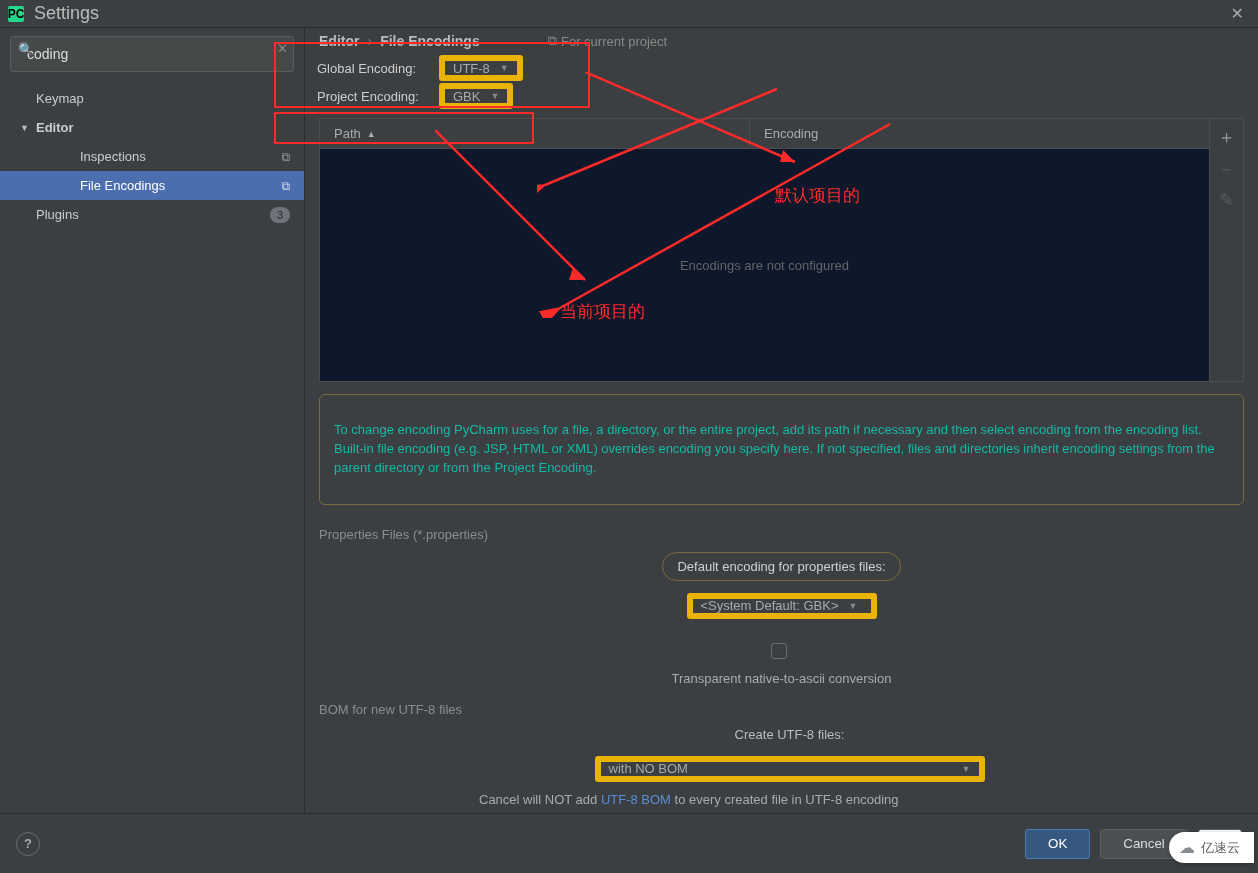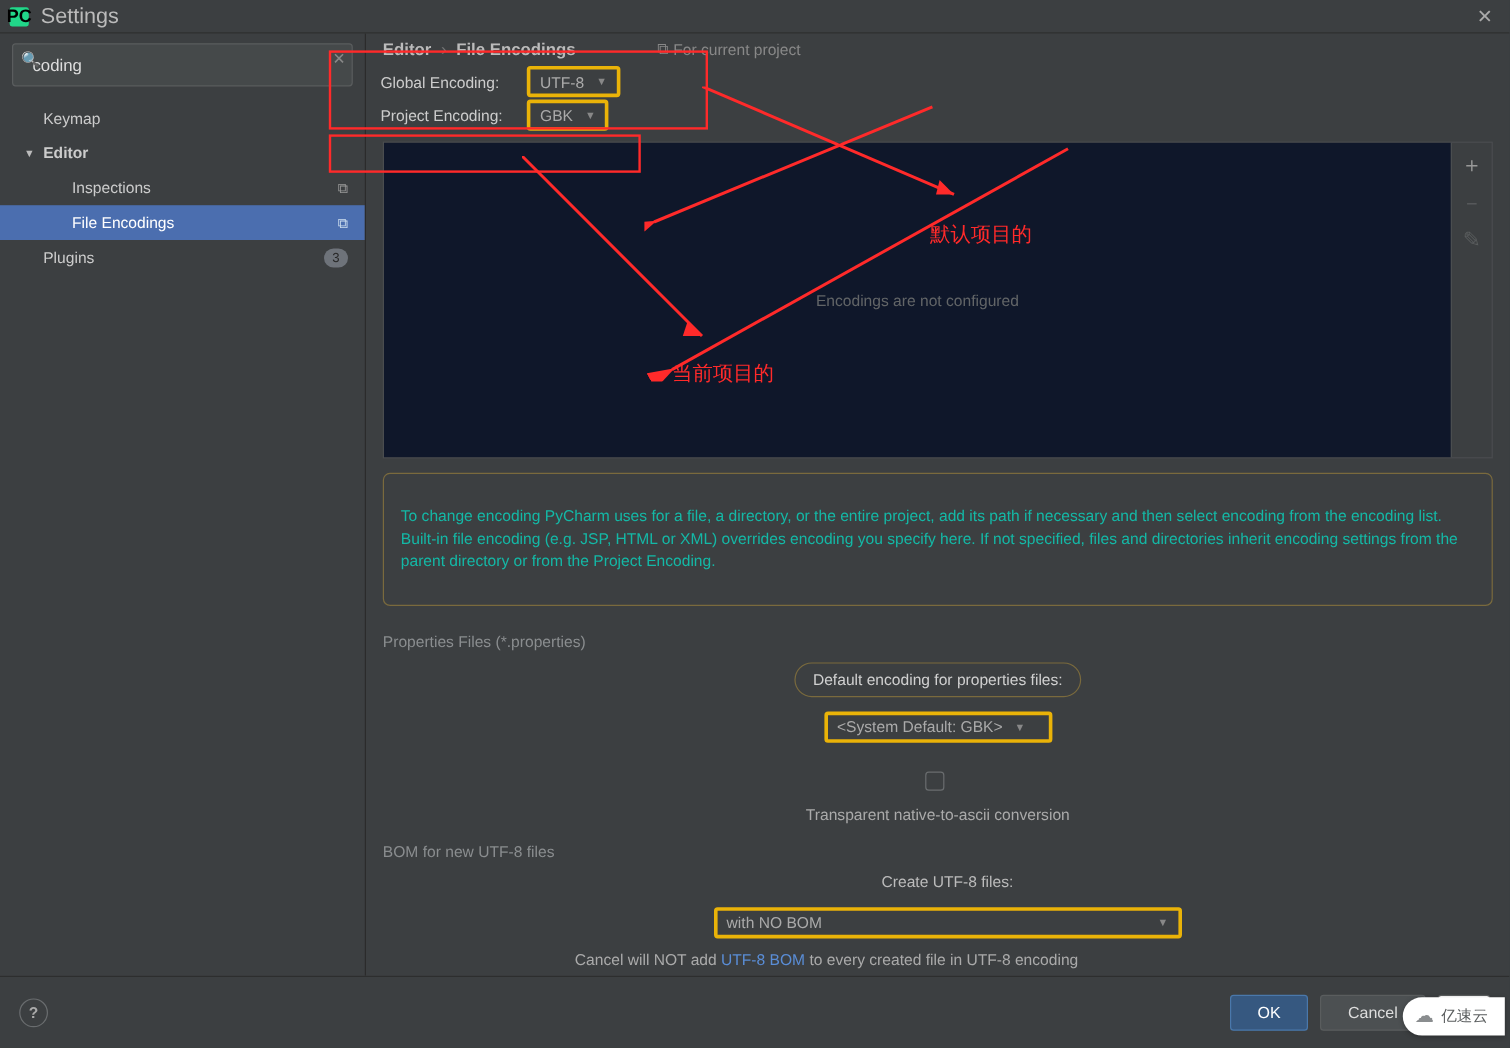--- a/index.html
+++ b/index.html
@@ -15,34 +15,34 @@
 .sidebar { width: 305px; background: #3c3f41; border-right: 1px solid #2b2b2b; display:flex; flex-direction:column; }
 .search-row { padding: 8px 10px; }
 .search-box { position: relative; }
 .search-box input { width: 100%; height: 36px; background: #45494a; border: 1px solid #5a5d5e; border-radius: 3px; padding: 0 24px 0 16px; color: #ddd; font-size: 14px; outline:none; }
 .search-box .mag { position: absolute; left: 8px; top: 6px; color: #888; font-size: 13px; }
 .search-box .clear { position: absolute; right: 6px; top: 5px; color: #888; font-size: 13px; cursor:pointer; }
 
 .tree { flex: 1; overflow: auto; padding-top: 4px; }
 .tree-row { display:flex; align-items:center; height: 29px; padding-left: 20px; cursor:pointer; color:#ccc; position:relative; }
 .tree-row.level2 { padding-left: 20px; }
-.tree-row.level3 { padding-left: 60px; justify-content: flex-end; }
+.tree-row.level3 { padding-left: 80px; justify-content: flex-end; }
 .tree-row .label { flex:1; }
 .tree-row.selected { background: #4b6eaf; color: #fff; }
 .tree-row .chev { margin-right: 6px; color:#bbb; font-size:9px; width:10px; display:inline-block; }
 .tree-row .tail-icon { margin-right: 14px; color: #999; font-size: 12px; }
 .badge { background: #6e737a; color:#272727; border-radius: 8px; padding: 0 7px; font-size: 11px; line-height:16px; margin-right:14px; }
 
 .main { flex:1; background:#3c3f41; display:flex; flex-direction:column; position:relative; }
 .breadcrumb-row { height: 36px; display:flex; align-items:center; padding: 0 14px; gap: 8px; color:#bbb; font-size: 14px; font-weight:600; }
 .breadcrumb-row .sep { color:#777; font-weight:normal; }
 .breadcrumb-row .project-scope { margin-left: 60px; color:#888; font-weight: normal; font-size: 13px; display:flex; align-items:center; gap:4px;}
 .enc-row { display:flex; align-items:center; height: 38px; padding-left: 6px; gap: 12px; }
 .enc-row .lbl { color:#ccc; min-width: 116px; padding: 4px 6px; }
-.select { display:inline-flex; align-items:center; background:#3c3f41; border:3px solid #eab308; border-radius:3px; height:26px; padding: 0 8px; gap: 10px; color:#aaa; cursor:pointer; }
+.select { display:inline-flex; align-items:center; background:#3c3f41; border:6px solid #eab308; border-radius:3px; height:26px; padding: 0 8px; gap: 10px; color:#aaa; cursor:pointer; }
 .select .tri { color:#888; font-size:9px; }
 
 .table-wrap { margin: 8px 14px 0 14px; border: 1px solid #4a4d4f; height: 360px; display:flex; position:relative; }
 .table-body { flex:1; display:flex; flex-direction:column; }
 .table-head { height:30px; background:#3c3f41; border-bottom:1px solid #4a4d4f; display:flex; }
 .th { padding: 6px 14px; color:#aaa; display:flex; align-items:center; gap:6px; }
 .th-path { width: 430px; border-right:1px solid #4a4d4f; }
 .table-empty { flex:1; display:flex; align-items:center; justify-content:center; color:#626567; background:#0f172a; }
 .side-tools { width: 34px; border-left:1px solid #4a4d4f; display:flex; flex-direction:column; align-items:center; padding-top:6px; gap:8px; }
 .tool-btn { color:#999; font-size:18px; cursor:pointer; width:24px; text-align:center; }
@@ -74,21 +74,21 @@
 svg.arrow { position:absolute; }
 
 .watermark { position:absolute; right:4px; bottom:10px; background:#fff; border-radius:20px 0 0 20px; padding:6px 14px 6px 10px; color:#5a5d5e; font-size:13px; display:flex; align-items:center; gap:6px; box-shadow:0 1px 4px rgba(0,0,0,.3); }
 .watermark .cloud { font-size:16px; color:#8a8d8f;}
 </style>
 </head>
 <body>
 
 <div class="titlebar">
   <span class="app-icon">
-      <span style="color:#000;font-size:15px;font-weight:bold">PC</span>
+      <span style="color:#000;font-size:12px;font-weight:bold">PC</span>
     </span>
   <span class="title">Settings</span>
   <span class="close">✕</span>
 </div>
 
 <div class="container">
   <div class="sidebar">
     <div class="search-row">
       <div class="search-box">
         <span class="mag">🔍</span>
@@ -142,20 +142,29 @@
     <div class="enc-row">
       <span class="lbl">Project Encoding:</span>
       <span class="select">
         <span>GBK</span>
         <span class="tri">▼</span>
       </span>
     </div>
 
     <div class="table-wrap">
       <div class="table-body">
+        <div class="table-head">
+          <div class="th th-path">
+            <span>Path</span>
+            <span style="font-size:9px">▲</span>
+          </div>
+          <div class="th">
+            <span>Encoding</span>
+          </div>
+        </div>
         <div class="table-empty">Encodings are not configured</div>
       </div>
       <div class="side-tools">
         <span class="tool-btn">＋</span>
         <span class="tool-btn disabled">－</span>
         <span class="tool-btn disabled">✎</span>
       </div>
     </div>
 
     <div class="info-box">To change encoding PyCharm uses for a file, a directory, or the entire project, add its path if necessary and then select encoding from the encoding list. Built-in file encoding (e.g. JSP, HTML or XML) overrides encoding you specify here. If not specified, files and directories inherit encoding settings from the parent directory or from the Project Encoding.</div>

